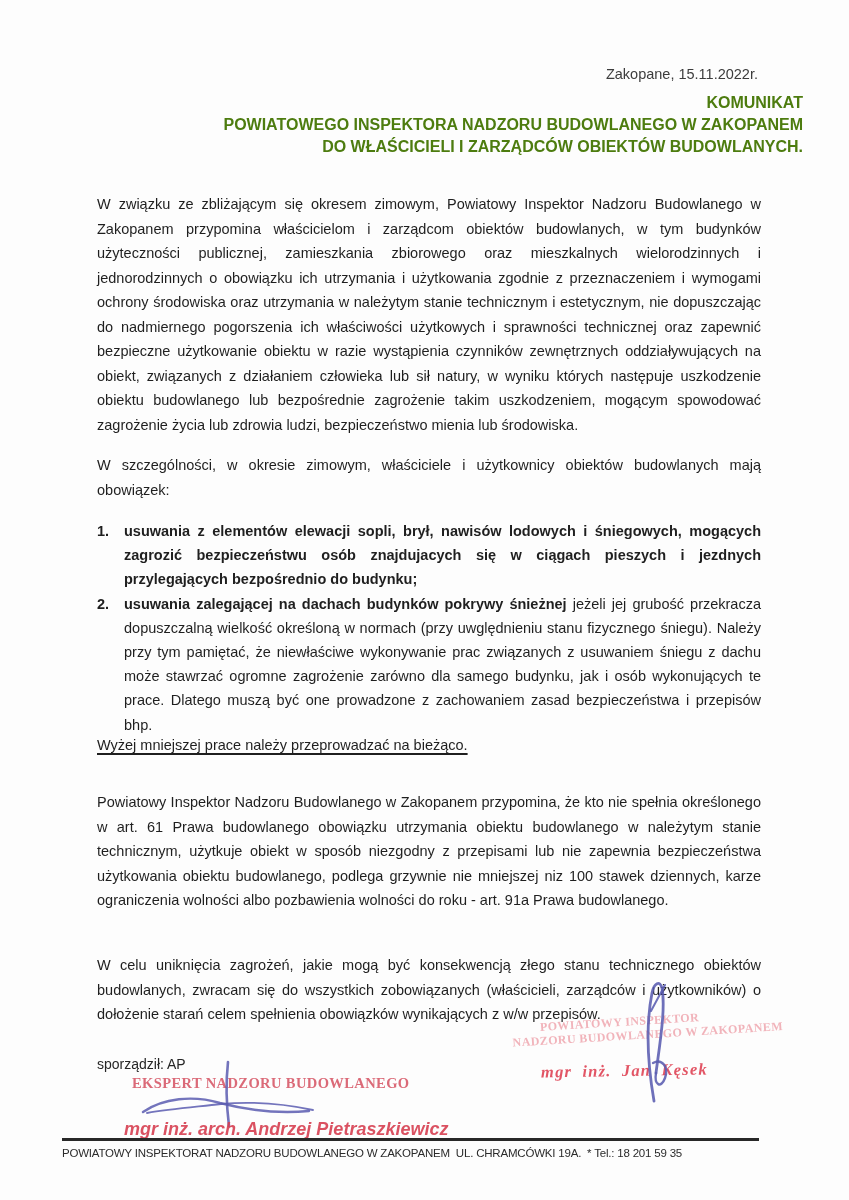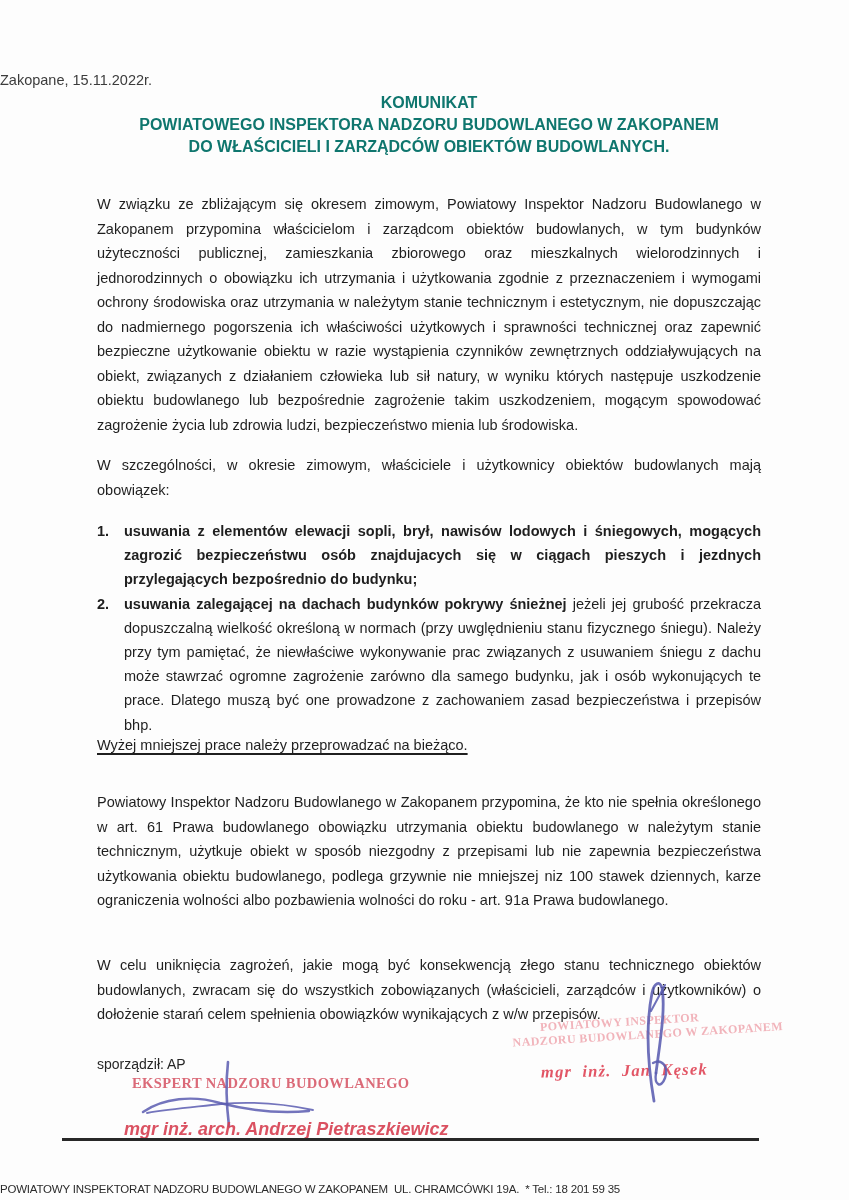--- a/index.html
+++ b/index.html
@@ -1,26 +1,26 @@
 <!DOCTYPE html>
 <html lang="pl"><head>
 <meta charset="utf-8">
 <style>
   html,body{margin:0;padding:0;background:#ffffff;}
   .page{
     position:relative;width:849px;height:1200px;background:#fdfdfd;overflow:hidden;
     font-family:"Liberation Sans",sans-serif;color:#1f1f1f;
   }
   .date{
-    position:absolute;top:72px;left:0;width:758px;text-align:left;
+    position:absolute;top:66px;left:0;width:758px;text-align:right;
     font-size:14.5px;color:#3c3c3c;
   }
   .title{
-    position:absolute;top:92px;left:55px;width:748px;text-align:center;
-    font-weight:700;font-size:16px;line-height:22px;color:#0f766e;
+    position:absolute;top:92px;left:55px;width:748px;text-align:right;
+    font-weight:700;font-size:16px;line-height:22px;color:#4d7c0f;
   }
   .body-text{
     position:absolute;left:97px;width:664px;text-align:justify;
     font-size:14.5px;line-height:24.5px;
   }
   #intro{top:192px;}
   #heading{top:453px;font-weight:400;}
   #list{top:519px;line-height:24.2px;}
   .li{position:relative;padding-left:27px;}
   .li .num{position:absolute;left:0;top:0;font-weight:700;}
@@ -52,22 +52,22 @@
     position:absolute;left:541px;top:1061px;
     font-family:"Liberation Serif",serif;font-style:italic;font-weight:700;
     font-size:16.5px;letter-spacing:1.2px;word-spacing:5px;
     color:rgba(222,62,80,.88);transform:rotate(-1deg);white-space:nowrap;
   }
   .sig{position:absolute;}
   #sig-left{left:125px;top:1052px;}
   #sig-right{left:602px;top:977px;}
   .rule{position:absolute;left:62px;top:1138px;width:697px;height:3px;background:#282828;}
   .footer{
-    position:absolute;left:0;top:1147px;width:744px;
-    font-size:11.5px;letter-spacing:-.2px;color:#2b2b2b;white-space:pre;margin-top:36px;
+    position:absolute;left:0;top:1147px;width:744px;text-align:center;
+    font-size:11.5px;letter-spacing:-.2px;color:#2b2b2b;white-space:pre;
   }
 </style>
 </head>
 <body>
 
 <div class="page">
 
   <div class="date">Zakopane, 15.11.2022r.</div>
 
   <div class="title">

